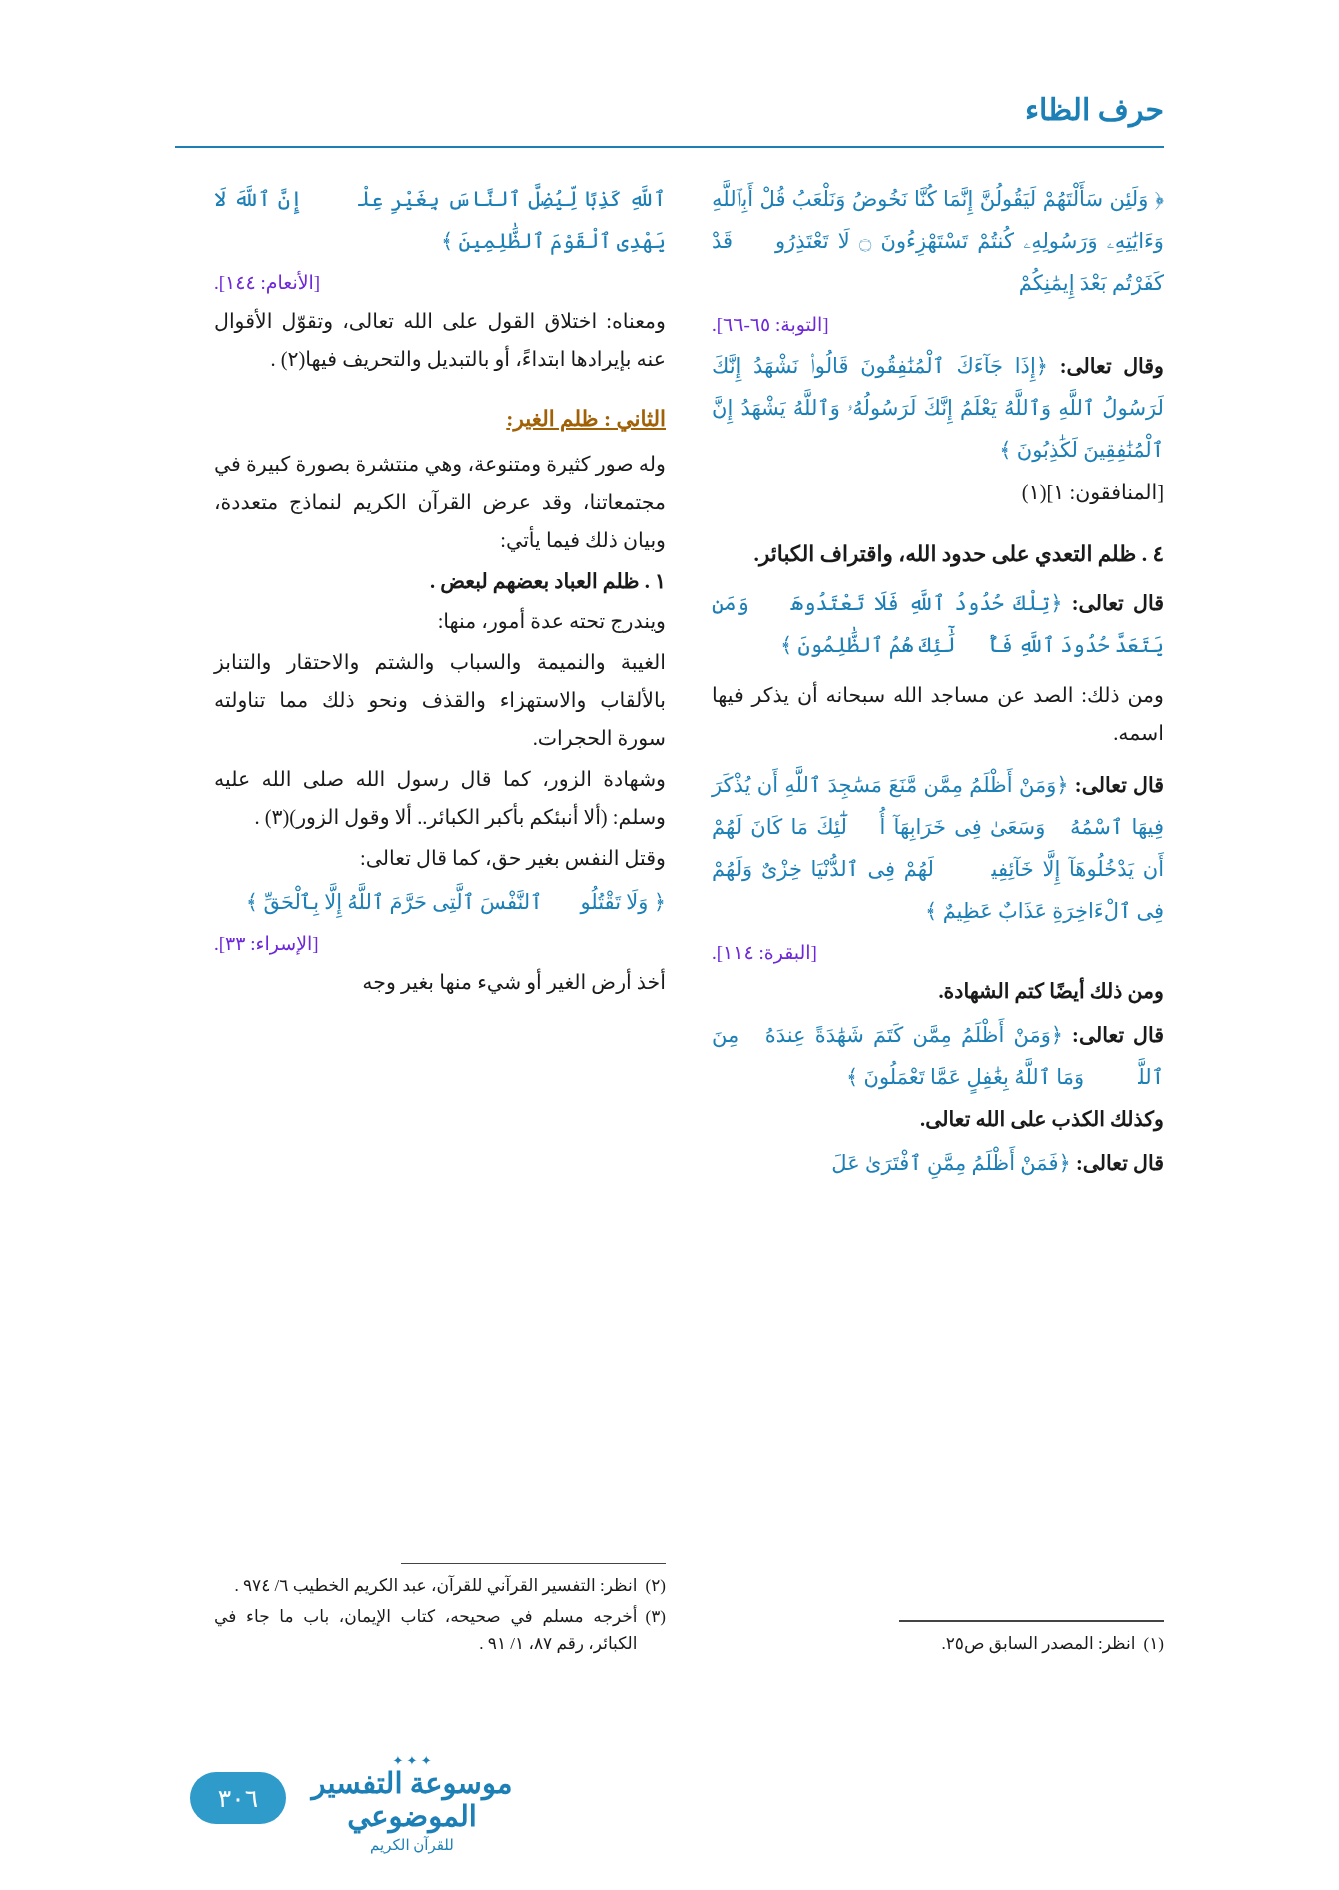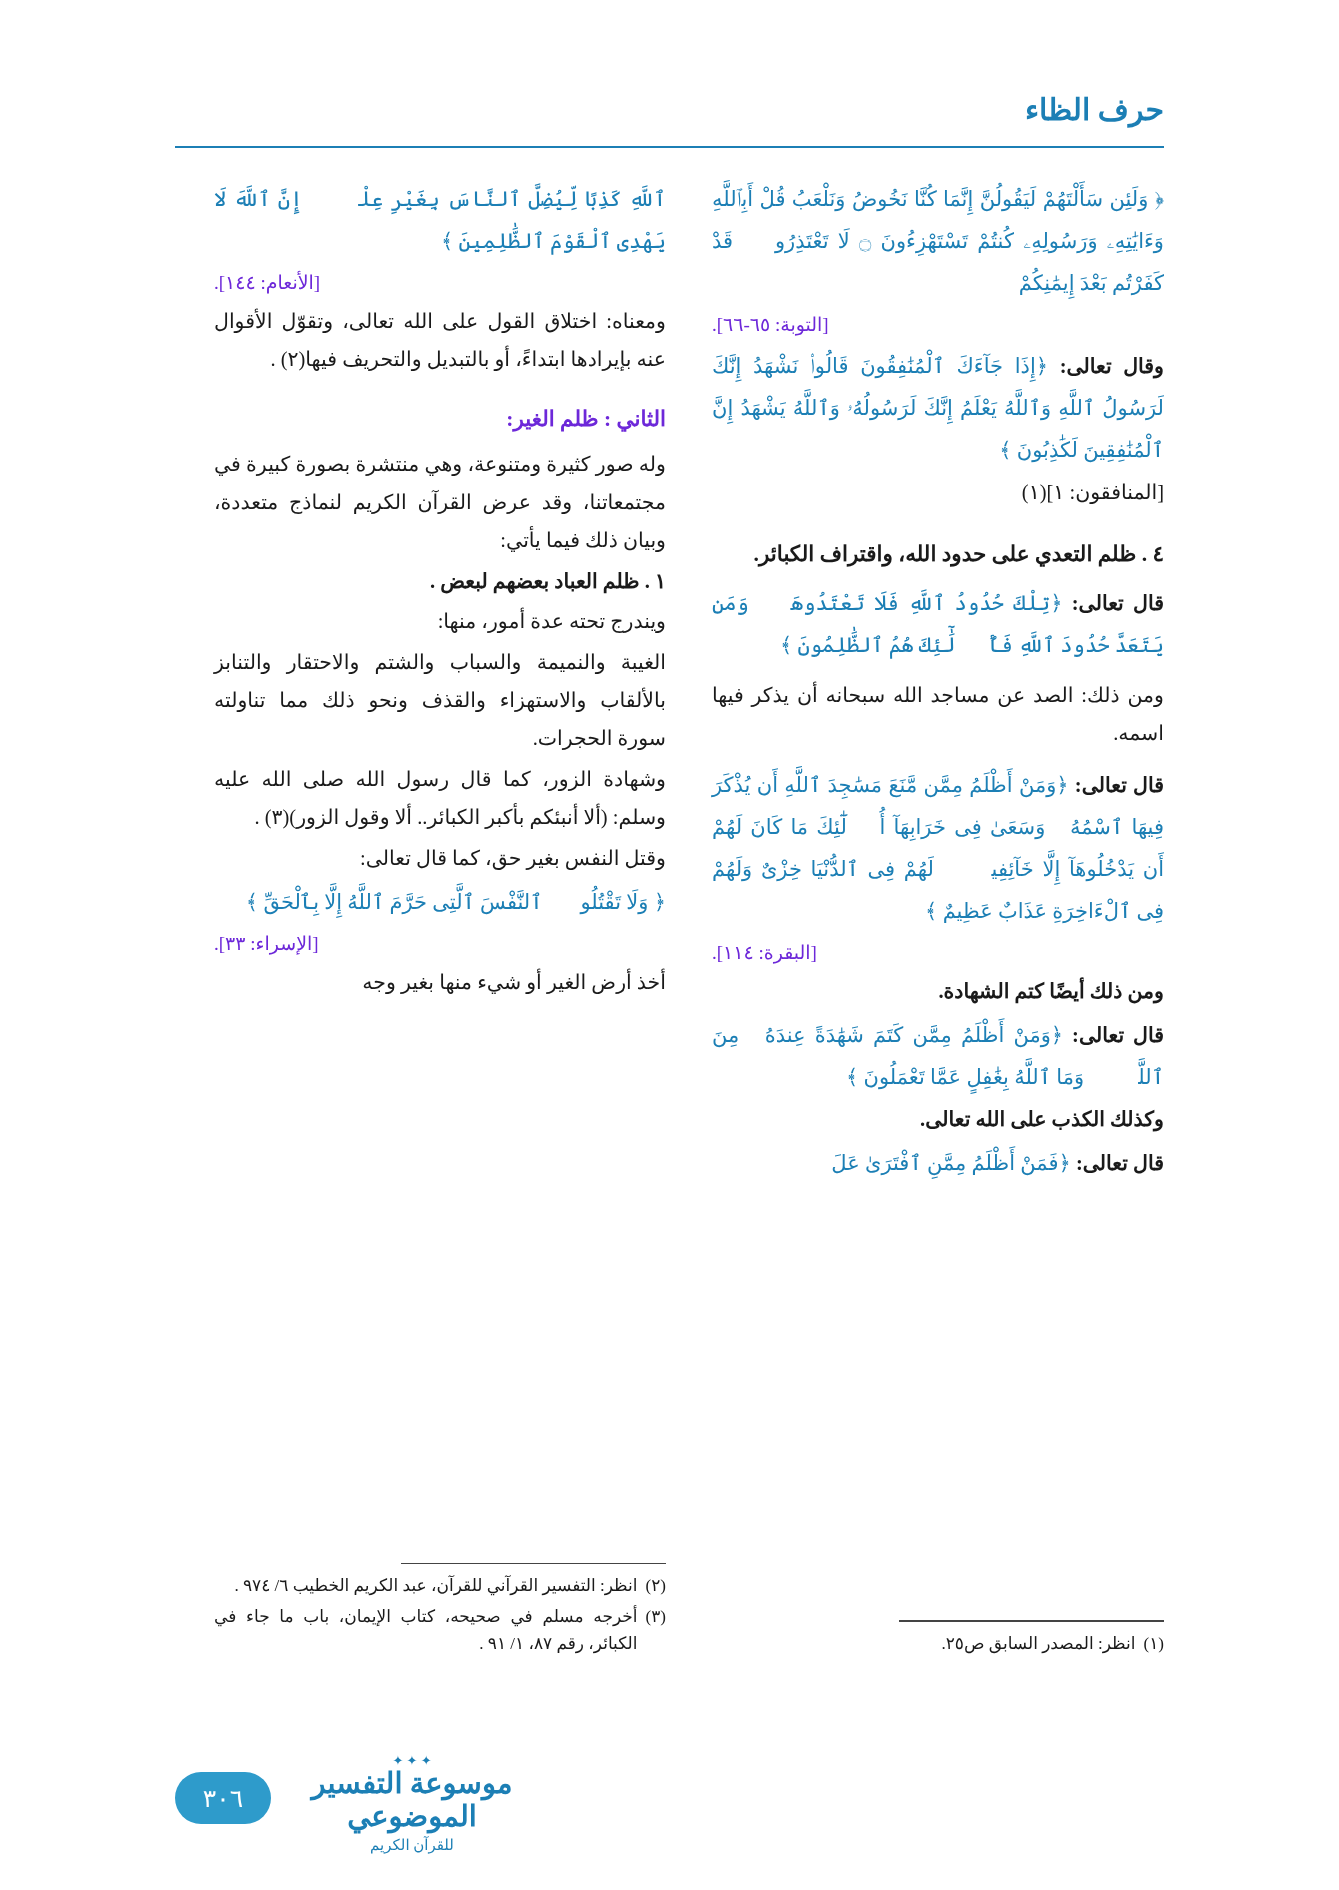--- a/index.html
+++ b/index.html
@@ -90,25 +90,26 @@
     text-align-last: right;
     direction: rtl;
   }
 
   .ref {
     color: #6d28d9;
     font-size: 19px;
   }
 
   .heading-blue {
-    color: #6d28d9;
+    color: #a16207;
     font-weight: bold;
     font-size: 21.5px;
     margin: 10px 0 6px 0;
     text-align: left;
+    text-decoration: underline;
   }
 
   .bold {
     font-weight: bold;
   }
 
   .num-head {
     font-weight: bold;
     font-size: 21.5px;
     line-height: 1.8;
@@ -154,21 +155,21 @@
   
   .footer {
     position: absolute;
     bottom: 56px;
     left: 175px;
     right: 175px;
     height: 96px;
   }
   .page-badge {
     position: absolute;
-    left: 0;
+    left: 15px;
     bottom: 10px;
     width: 96px;
     height: 52px;
     background: #2e9bcb;
     border-radius: 26px 26px 26px 26px;
     color: #ffffff;
     font-size: 25px;
     display: flex;
     align-items: center;
     justify-content: center;

